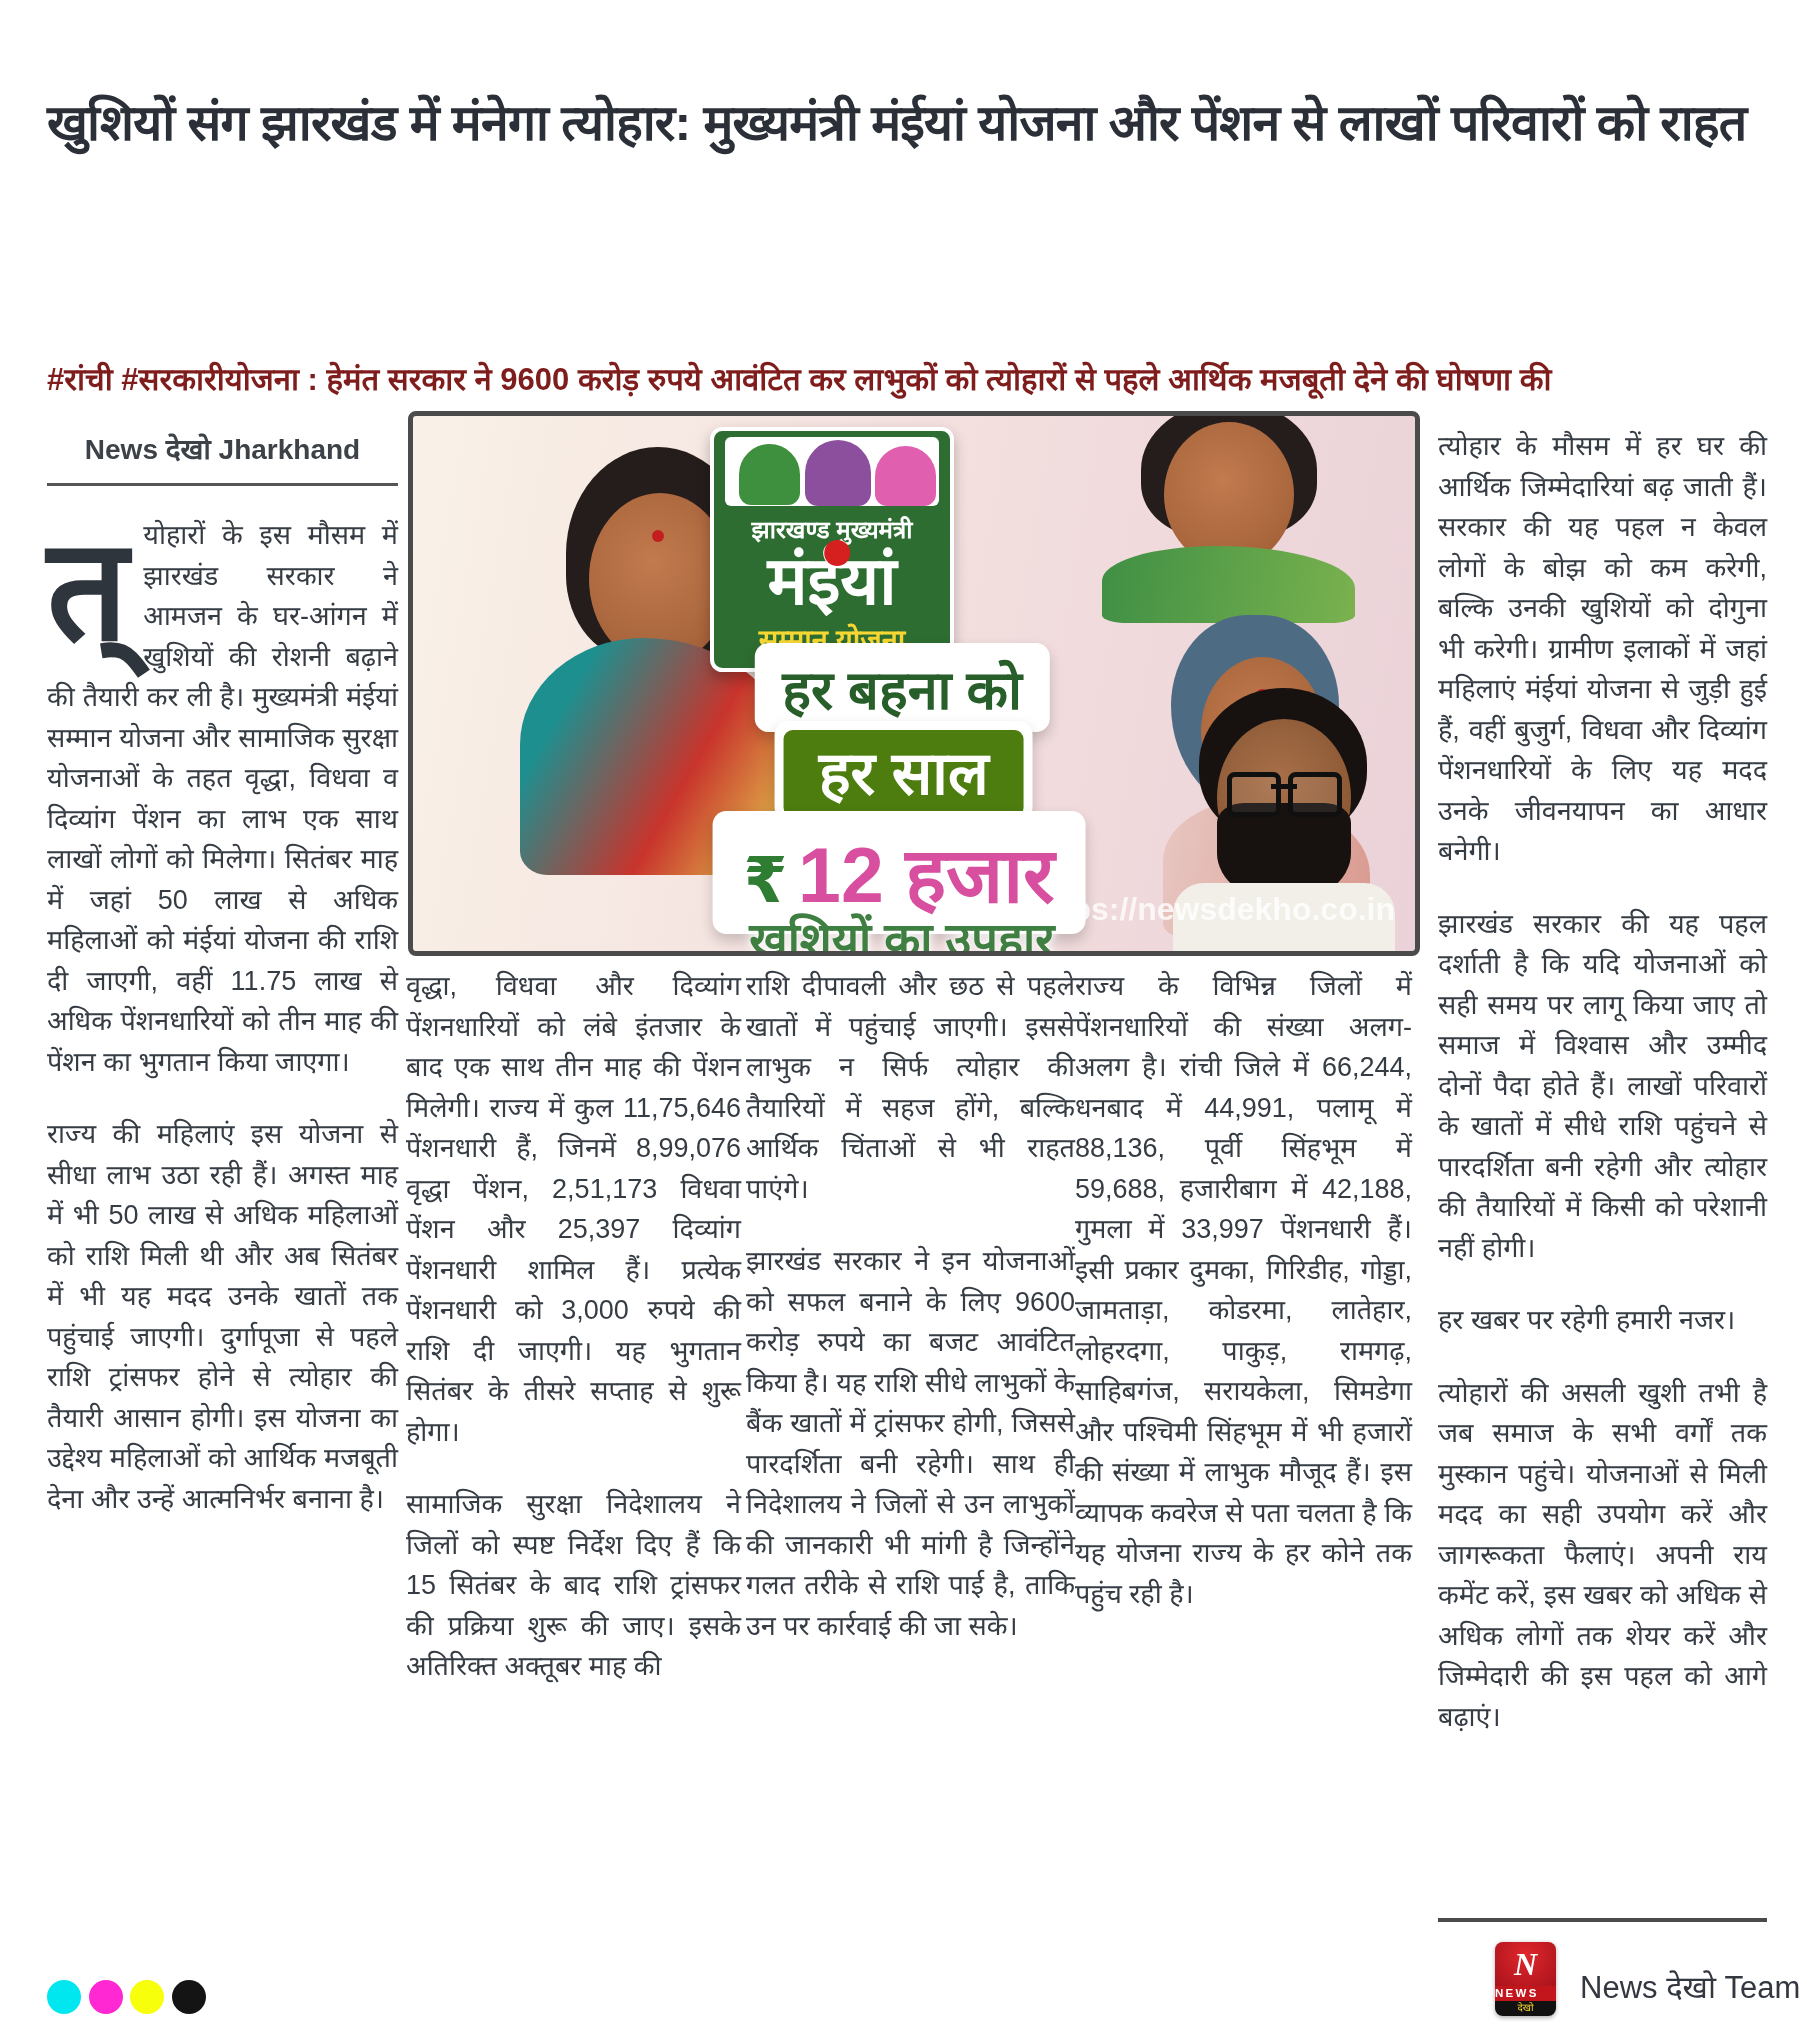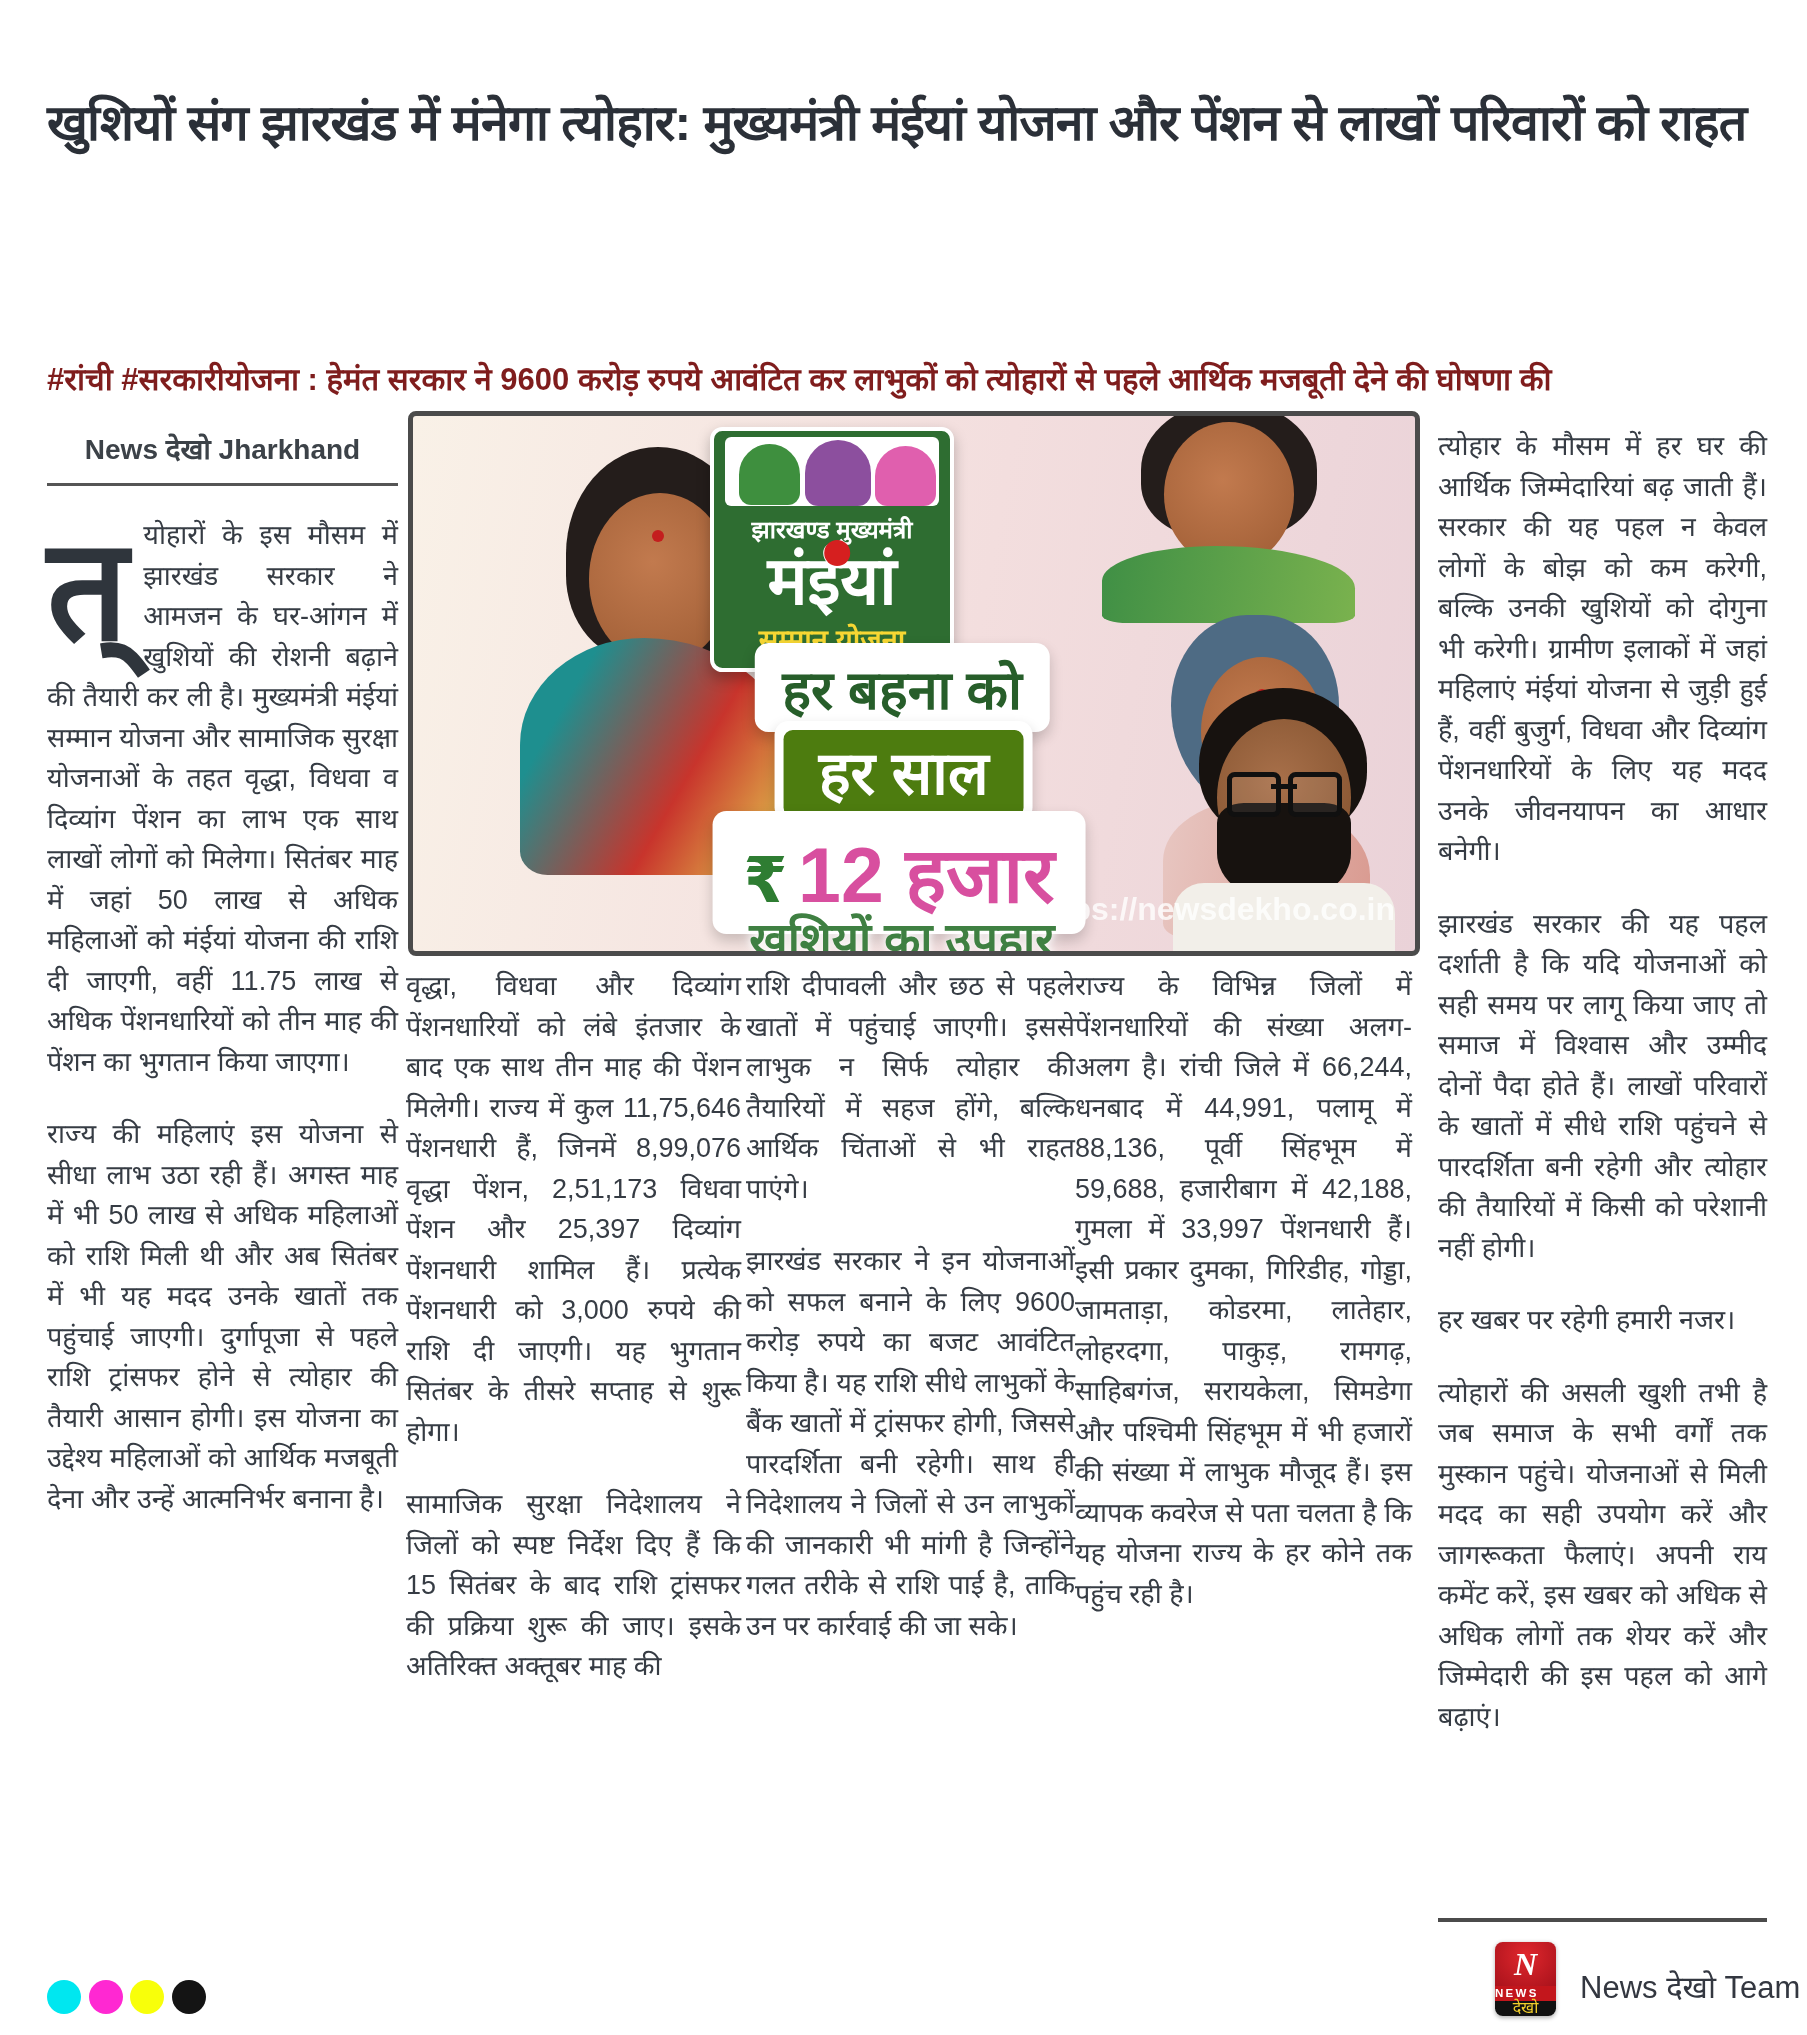--- a/index.html
+++ b/index.html
@@ -92,21 +92,21 @@
     position:absolute;left:50%;top:490px;transform:translateX(-54%);
     font-size:47px;font-weight:800;color:#3f8042;white-space:nowrap;
     text-shadow:0 0 7.7px #ffffff,0 0 13.8px #ffffff;
   }
   .watermark{position:absolute;right:20px;bottom:23px;font-size:32px;color:rgba(255,255,255,.78);font-weight:600;}
   
   .footer-divider{position:absolute;left:1438px;top:1918px;width:329px;height:3.8px;background:#4b4b4b;}
   .nd-logo{position:absolute;left:1495px;top:1942px;width:61px;height:74px;border-radius:7.7px;overflow:hidden;box-shadow:0 1.5px 4.6px rgba(0,0,0,.3);}
   .nd-logo .top{height:44px;background:radial-gradient(circle at 50% 30%,#e0272d,#a8121b);color:#ffffff;text-align:center;font-size:32px;font-weight:800;font-style:italic;font-family:"Liberation Serif","DejaVu Serif",serif;line-height:44px;}
   .nd-logo .mid{height:15.3px;background:#c3161c;color:#ffffff;text-align:left;font-size:11.5px;font-weight:800;letter-spacing:2.3px;line-height:15.3px;}
-  .nd-logo .bot{height:22px;background:#111111;color:#f4d02b;text-align:center;font-size:16px;line-height:13.8px;}
+  .nd-logo .bot{height:22px;background:#111111;color:#f4d02b;text-align:center;font-size:10px;line-height:13.8px;}
   .team-label{position:absolute;left:1580px;top:1965px;font-size:31px;color:#333740;}
   
   .dot{position:absolute;top:1980px;width:34px;height:34px;border-radius:50%;}
   .dot.d1{left:47px;}.dot.d2{left:89px;}.dot.d3{left:130px;}.dot.d4{left:172px;}
 </style>
 </head>
 <body>
 
 <h1 class="headline">खुशियों संग झारखंड में मंनेगा त्योहार: मुख्यमंत्री मंईयां योजना और पेंशन से लाखों परिवारों को राहत</h1>
 <div class="subheadline">#रांची #सरकारीयोजना : हेमंत सरकार ने 9600 करोड़ रुपये आवंटित कर लाभुकों को त्योहारों से पहले आर्थिक मजबूती देने की घोषणा की</div>

